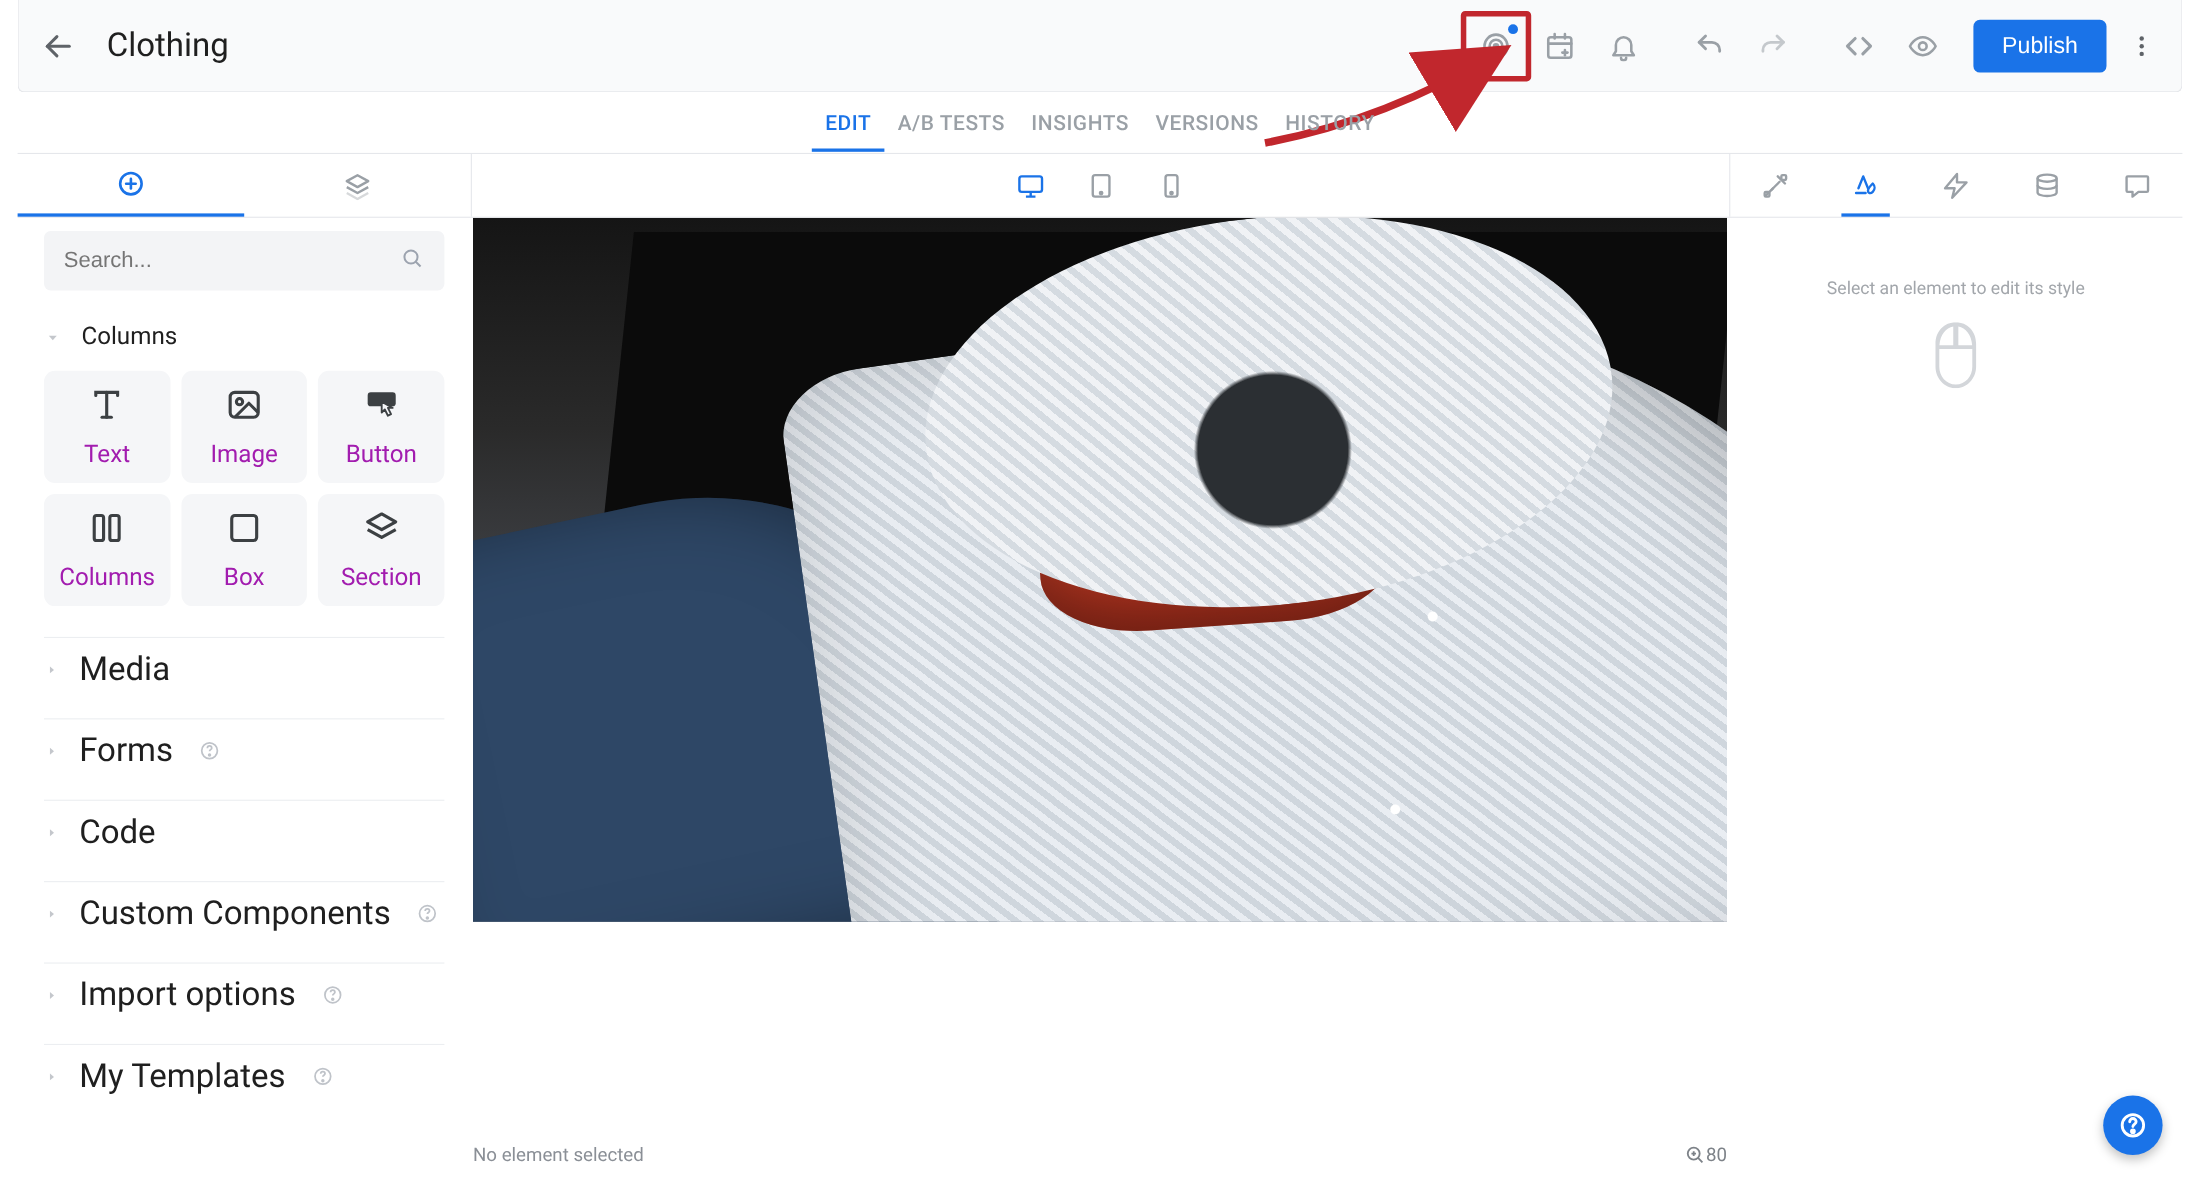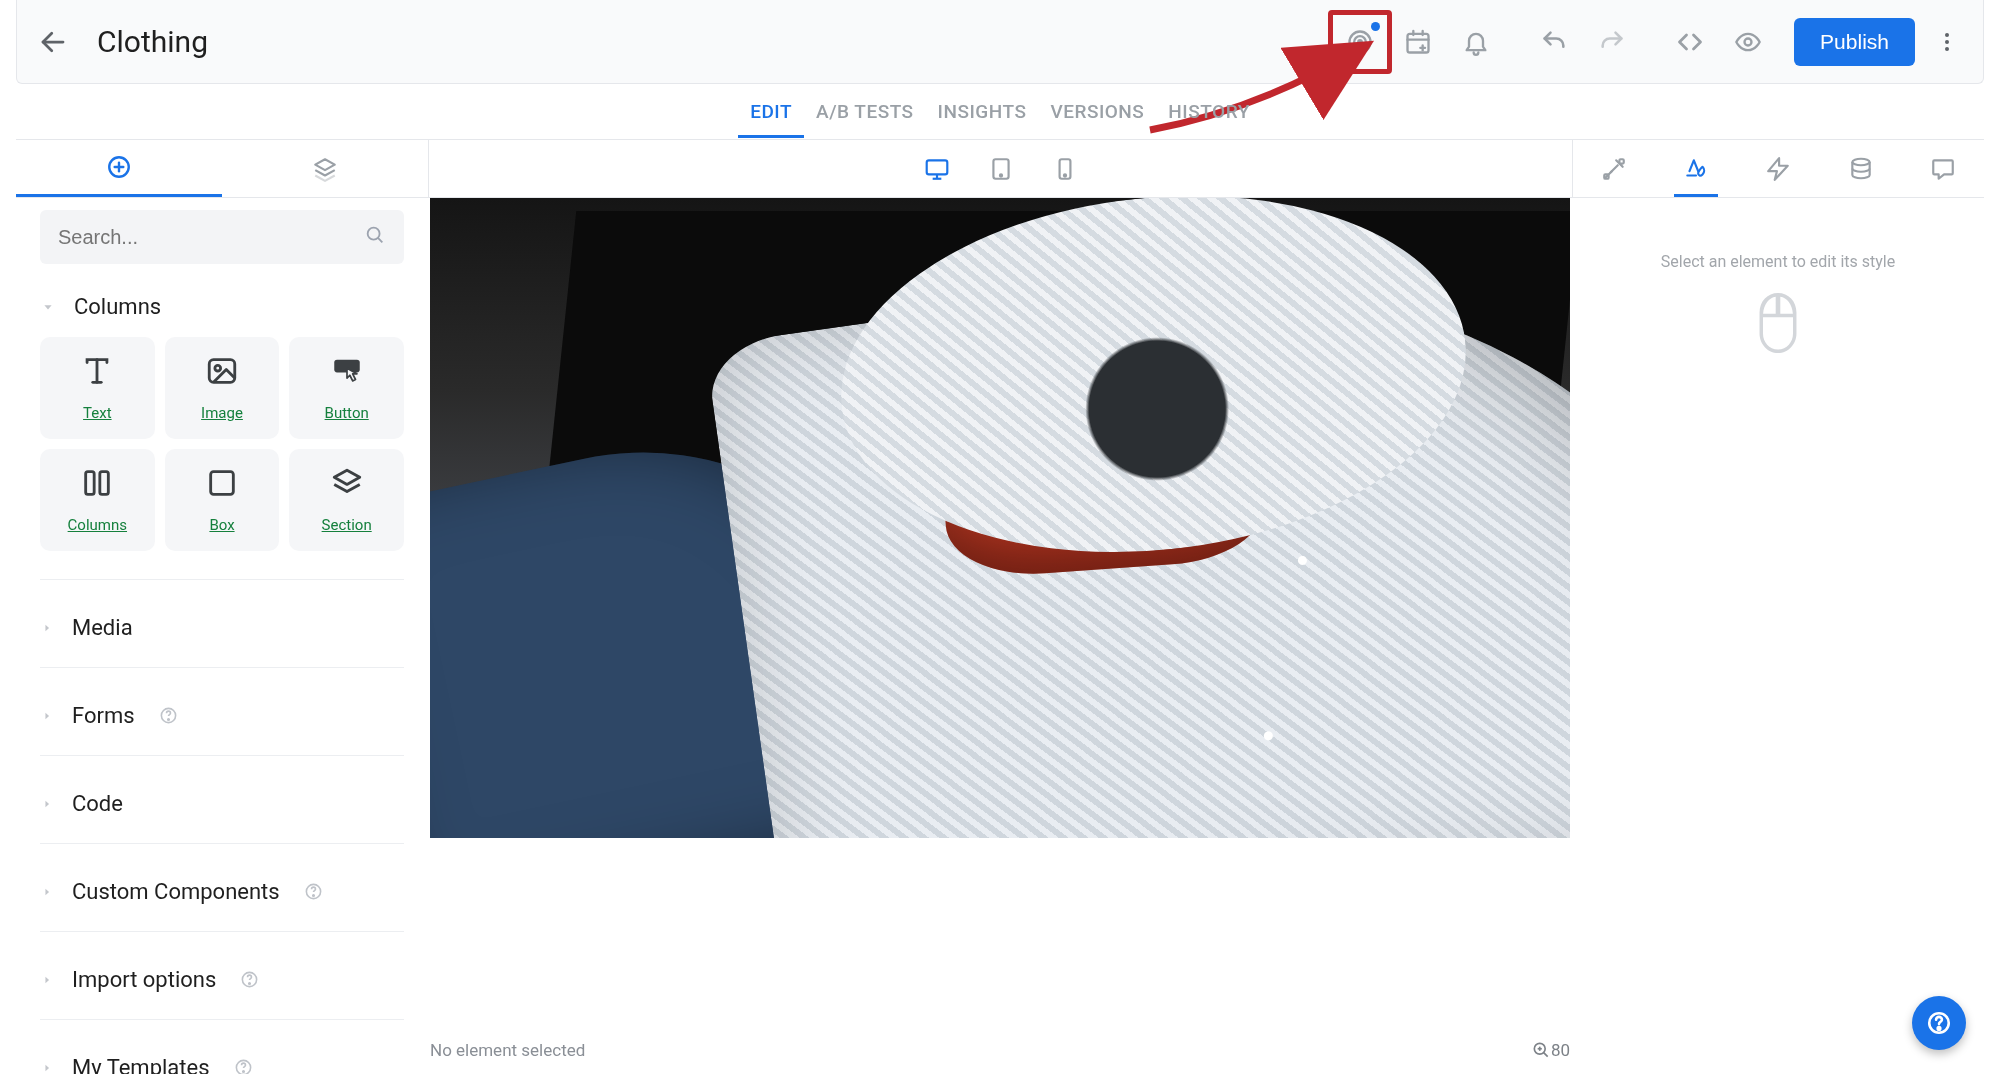--- a/index.html
+++ b/index.html
@@ -184,30 +184,30 @@
     border-radius:10px;
     height:102px;
     display:flex;
     flex-direction:column;
     align-items:center;
     justify-content:center;
     gap:12px;
     color:#565b63;
     cursor:grab;
   }
-  .comp-tile .clabel { font-size:15px; color:#15803d;text-decoration:underline; }
+  .comp-tile .clabel { font-size:22px; color:#a21caf; }
   .comp-tile .cicon { color:#3c4043; }
 
   .sec-row {
     border-top:1px solid #eceef1;
-    padding:35px 0 27px 0;
+    padding:11px 0 27px 0;
     display:flex;
     align-items:center;
     gap:18px;
-    font-size:22px;
+    font-size:30px;
     color:#1f1f1f;
     cursor:pointer;
   }
   .sec-row:first-of-type { border-top:1px solid #eceef1; margin-top:28px; }
 
   
   .right-panel {
     position:absolute;
     top:198px; right:16px;
     width:412px;

